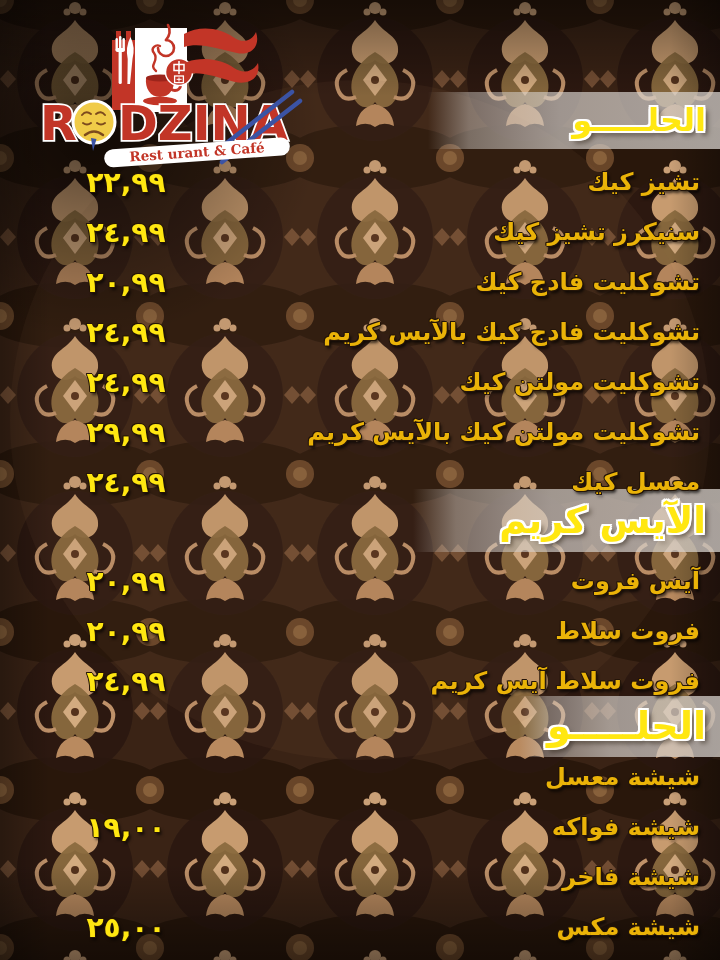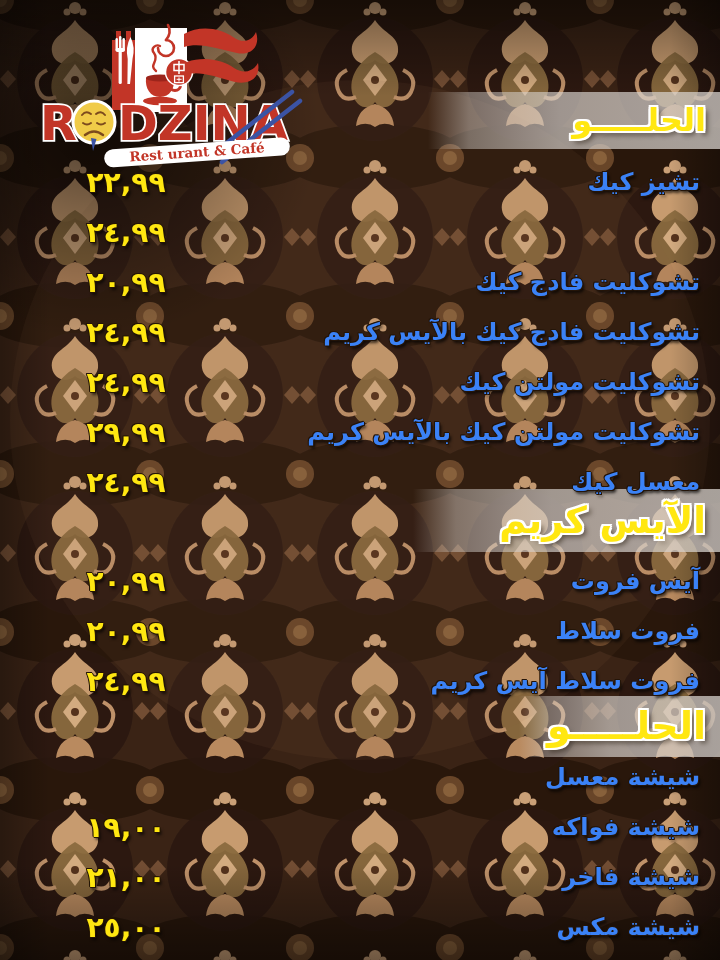--- a/index.html
+++ b/index.html
@@ -47,21 +47,21 @@
   .price{
     direction:ltr;margin-left:55px;width:130px;text-align:center;
     font-size:28px;font-weight:bold;color:#ffe711;
     text-shadow:
       -1px 0 0 #241505, 1px 0 0 #241505, 0 -1px 0 #241505, 0 1px 0 #241505,
       -1px -1px 0 #241505, 1px 1px 0 #241505,
       2px 3px 3px rgba(0,0,0,0.65);
   }
   .item-name{
     flex:1;direction:rtl;text-align:right;padding-left:10px;padding-right:20px;
-    font-size:24px;font-weight:bold;color:#3b82f6;
+    font-size:24px;font-weight:bold;color:#eab308;
     text-shadow:
       -1px 0 0 #241509, 1px 0 0 #241509, 0 -1px 0 #241509, 0 1px 0 #241509,
       -1px -1px 0 #241509, 1px 1px 0 #241509,
       2px 3px 3px rgba(0,0,0,0.7);
     white-space:nowrap;
   }
 </style>
 </head>
 <body>
 
@@ -188,20 +188,21 @@
     <div class="section-title t3">الحلـــــو</div>
   </div>
 
   <div class="rows rows1">
       <div class="row">
         <span class="price">٢٢,٩٩</span>
         <span class="item-name">تشيز كيك</span>
       </div>
       <div class="row">
         <span class="price">٢٤,٩٩</span>
+        <span class="item-name">سنيكرز تشيز كيك</span>
       </div>
       <div class="row">
         <span class="price">٢٠,٩٩</span>
         <span class="item-name">تشوكليت فادج كيك</span>
       </div>
       <div class="row">
         <span class="price">٢٤,٩٩</span>
         <span class="item-name">تشوكليت فادج كيك بالآيس كريم</span>
       </div>
       <div class="row">
@@ -233,21 +234,20 @@
     </div>
   <div class="rows rows3">
       <div class="row">
         <span class="item-name">شيشة معسل</span>
       </div>
       <div class="row">
         <span class="price">١٩,٠٠</span>
         <span class="item-name">شيشة فواكه</span>
       </div>
       <div class="row">
-        <span class="price">٢١,٠٠</span>
         <span class="item-name">شيشة فاخر</span>
       </div>
       <div class="row">
         <span class="price">٢٥,٠٠</span>
         <span class="item-name">شيشة مكس</span>
       </div>
     </div>
 
 </div>
 

